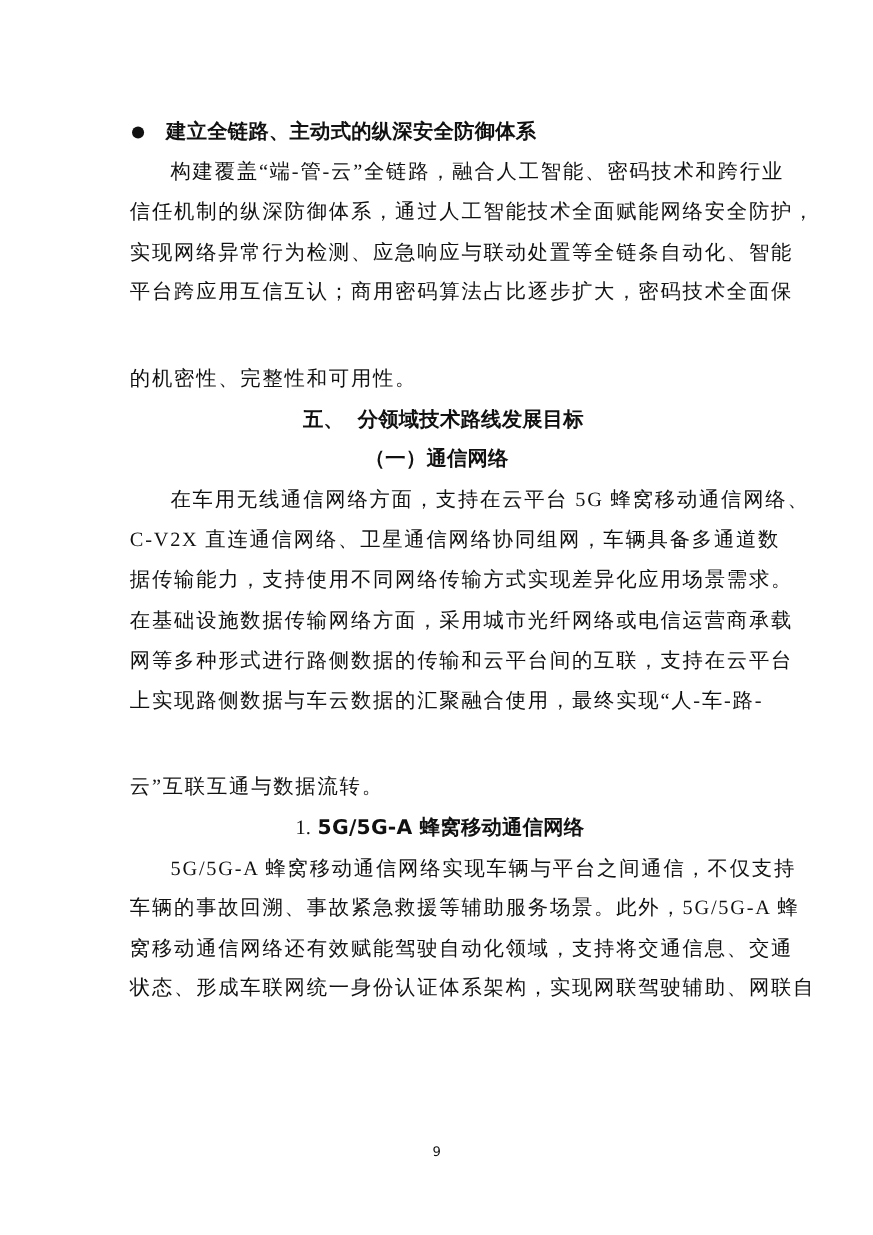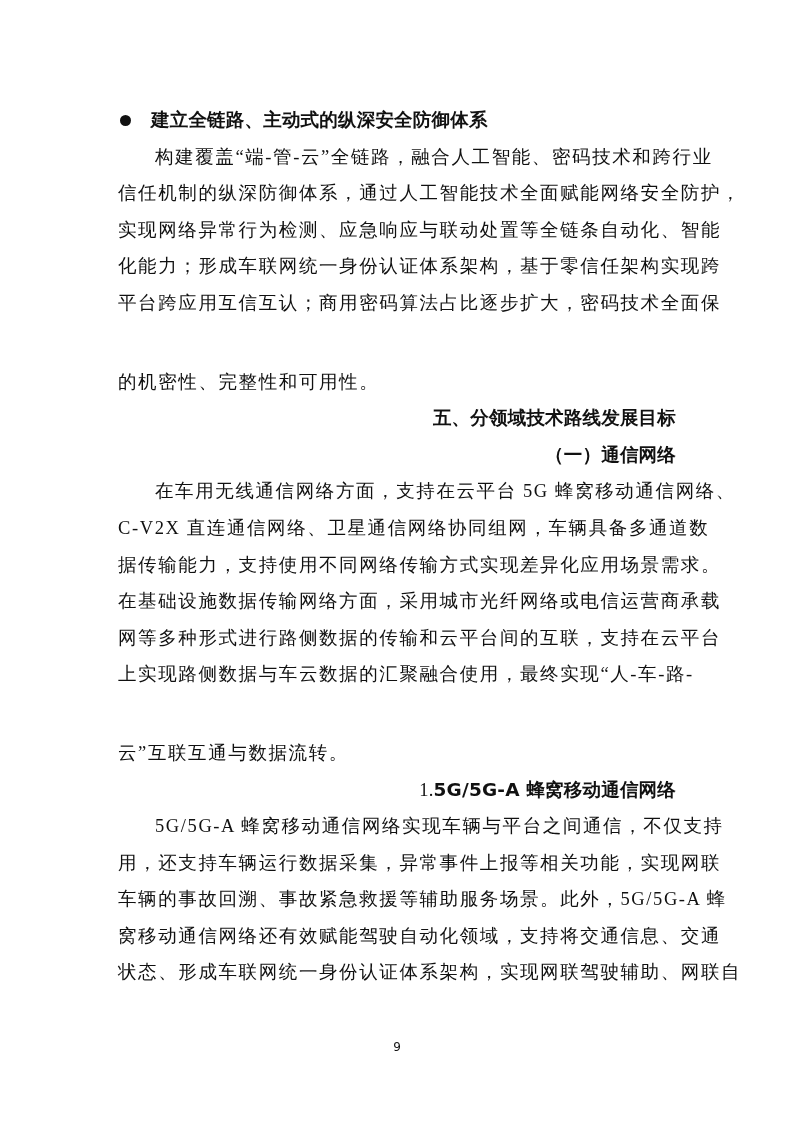--- a/index.html
+++ b/index.html
@@ -1,21 +1,21 @@
 <!DOCTYPE html>
 <html><head>
 <meta charset="utf-8">
 <style>
   html, body { margin: 0; padding: 0; background: #ffffff; }
   body { width: 794px; height: 1123px; position: relative; overflow: hidden;
          font-family: "DejaVu Serif", "Liberation Serif", serif; color: #111; }
   .page { position: absolute; left: 118px; top: 102px; width: 558px; }
   .line { height: 36.6px; line-height: 36.6px; font-size: 18.5px; white-space: nowrap;
           letter-spacing: 1.6px; text-align: justify; text-align-last: justify; font-family: Liberation Serif, serif; }
-  .bold { font-family: "DejaVu Sans", "Liberation Sans", sans-serif; font-weight: bold; letter-spacing: 0.2px; text-align-last: auto; text-align: right; }
+  .bold { font-family: "DejaVu Sans", "Liberation Sans", sans-serif; font-weight: bold; letter-spacing: 0.2px; text-align-last: auto; text-align: center; }
   .last { text-align-last: left; margin-top: 42px; }
   .indent { padding-left: 37px; }
   .bullet-head { display: flex; align-items: center; }
   .bullet-dot { display: inline-block; width: 11px; height: 11px; border-radius: 50%; background: #111; margin-right: 20px; margin-left: 2px; }
   .sec-num { display: inline-block; width: 62px; }
   .footer { position: absolute; left: 0; width: 794px; top: 1040px; text-align: center;
             font-family: "DejaVu Sans", "Liberation Sans", sans-serif; font-size: 12px; color: #111; }
 </style>
 </head>
 <body>
@@ -23,21 +23,20 @@
 <div class="page">
   <div class="line bold bullet-head">
     <span class="bullet-dot"></span>
     <span>建立全链路、主动式的纵深安全防御体系</span>
   </div>
 
   <div>
     <div class="line indent">构建覆盖“端-管-云”全链路，融合人工智能、密码技术和跨行业</div>
     <div class="line">信任机制的纵深防御体系，通过人工智能技术全面赋能网络安全防护，</div>
     <div class="line">实现网络异常行为检测、应急响应与联动处置等全链条自动化、智能</div>
-    <div class="line">化能力；形成车联网统一身份认证体系架构，基于零信任架构实现跨</div>
     <div class="line">平台跨应用互信互认；商用密码算法占比逐步扩大，密码技术全面保</div>
     <div class="line last">的机密性、完整性和可用性。</div>
   </div>
 
   <div class="line bold">
     <span class="sec-num">五、</span><span>分领域技术路线发展目标</span>
   </div>
 
   <div class="line bold">（一）通信网络</div>
 
@@ -50,20 +49,19 @@
     <div class="line">上实现路侧数据与车云数据的汇聚融合使用，最终实现“人-车-路-</div>
     <div class="line last">云”互联互通与数据流转。</div>
   </div>
 
   <div class="line bold">
     <span style="font-weight:normal;font-family:'Liberation Serif',serif;display:inline-block;width:26px;">1.</span><span>5G/5G-A 蜂窝移动通信网络</span>
   </div>
 
   <div>
     <div class="line indent">5G/5G-A 蜂窝移动通信网络实现车辆与平台之间通信，不仅支持</div>
-    <div class="line">用，还支持车辆运行数据采集，异常事件上报等相关功能，实现网联</div>
     <div class="line">车辆的事故回溯、事故紧急救援等辅助服务场景。此外，5G/5G-A 蜂</div>
     <div class="line">窝移动通信网络还有效赋能驾驶自动化领域，支持将交通信息、交通</div>
     <div class="line">状态、形成车联网统一身份认证体系架构，实现网联驾驶辅助、网联自</div>
   </div>
 </div>
 
 <div class="footer">9</div>
 
 </body></html>

